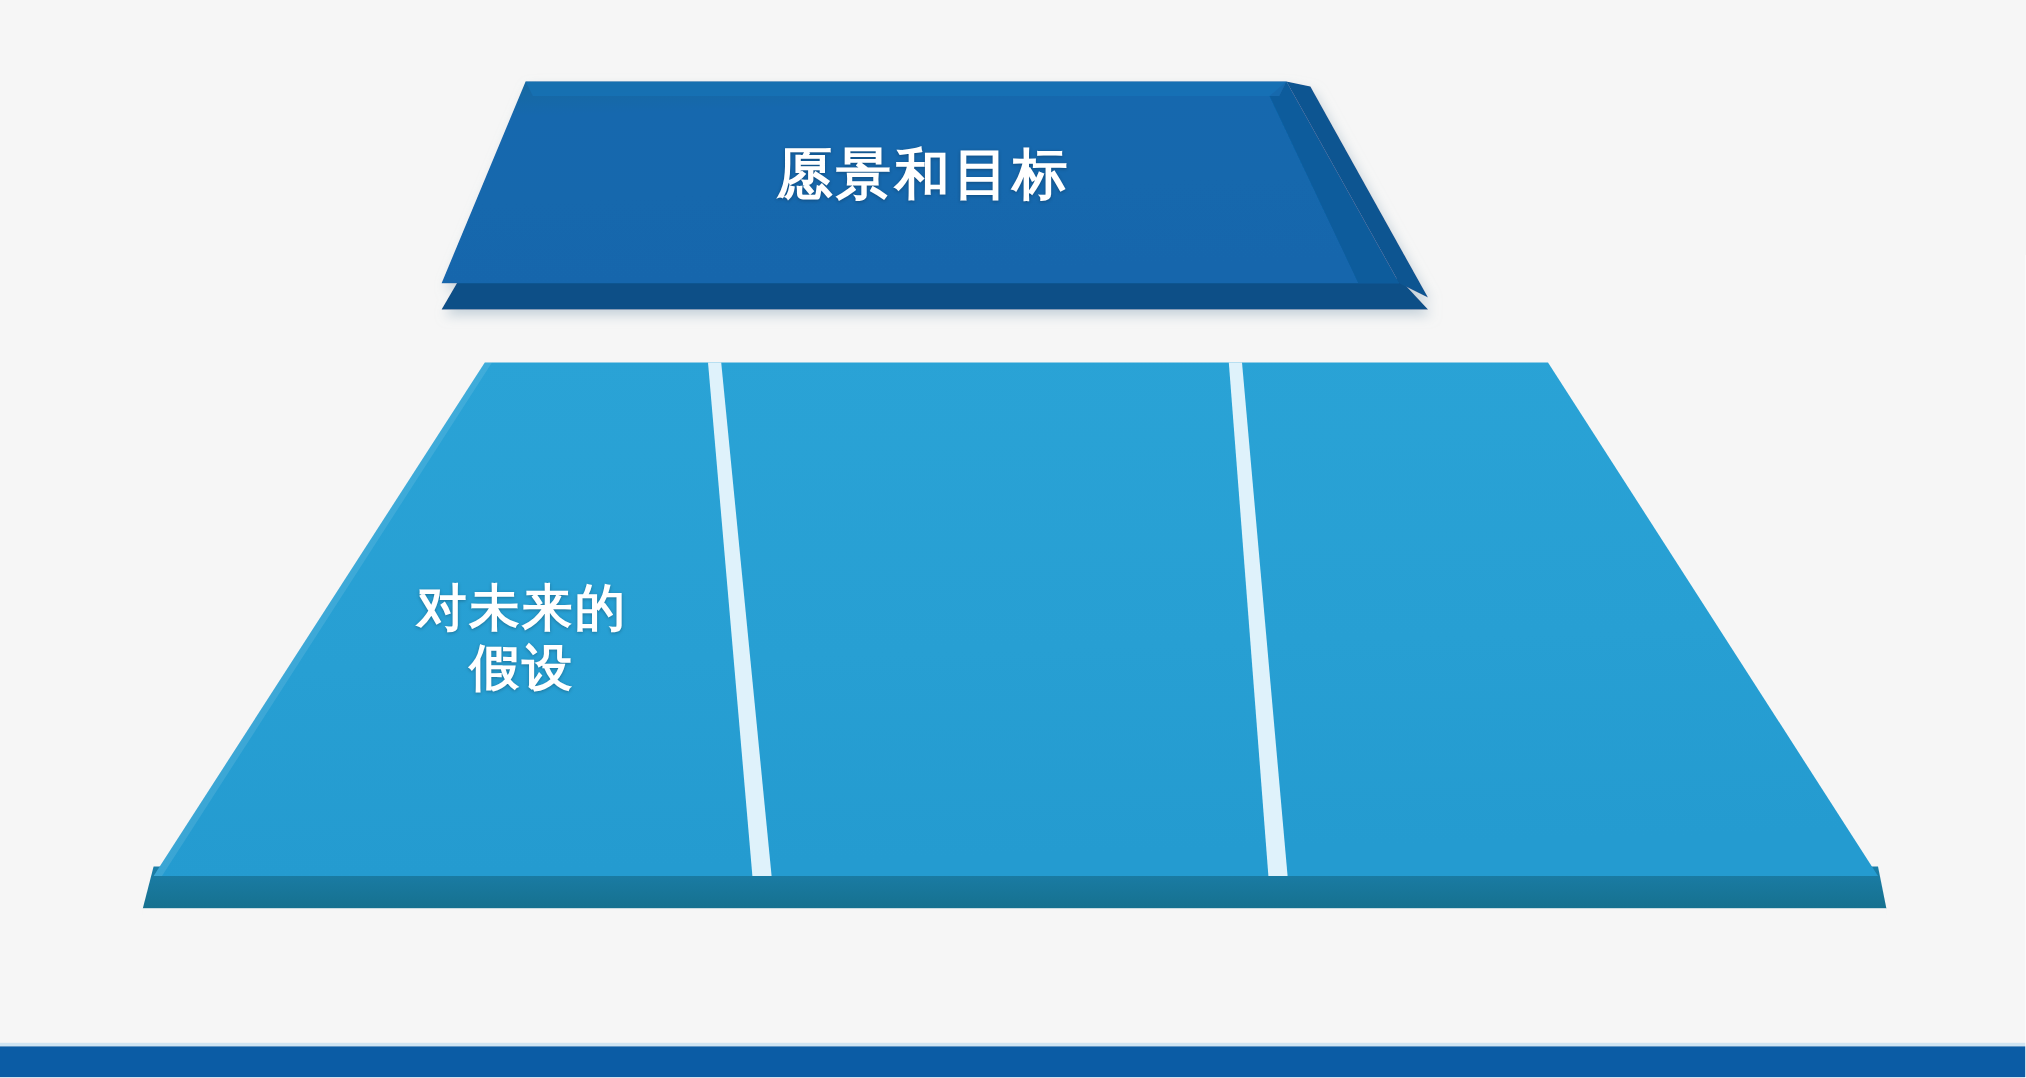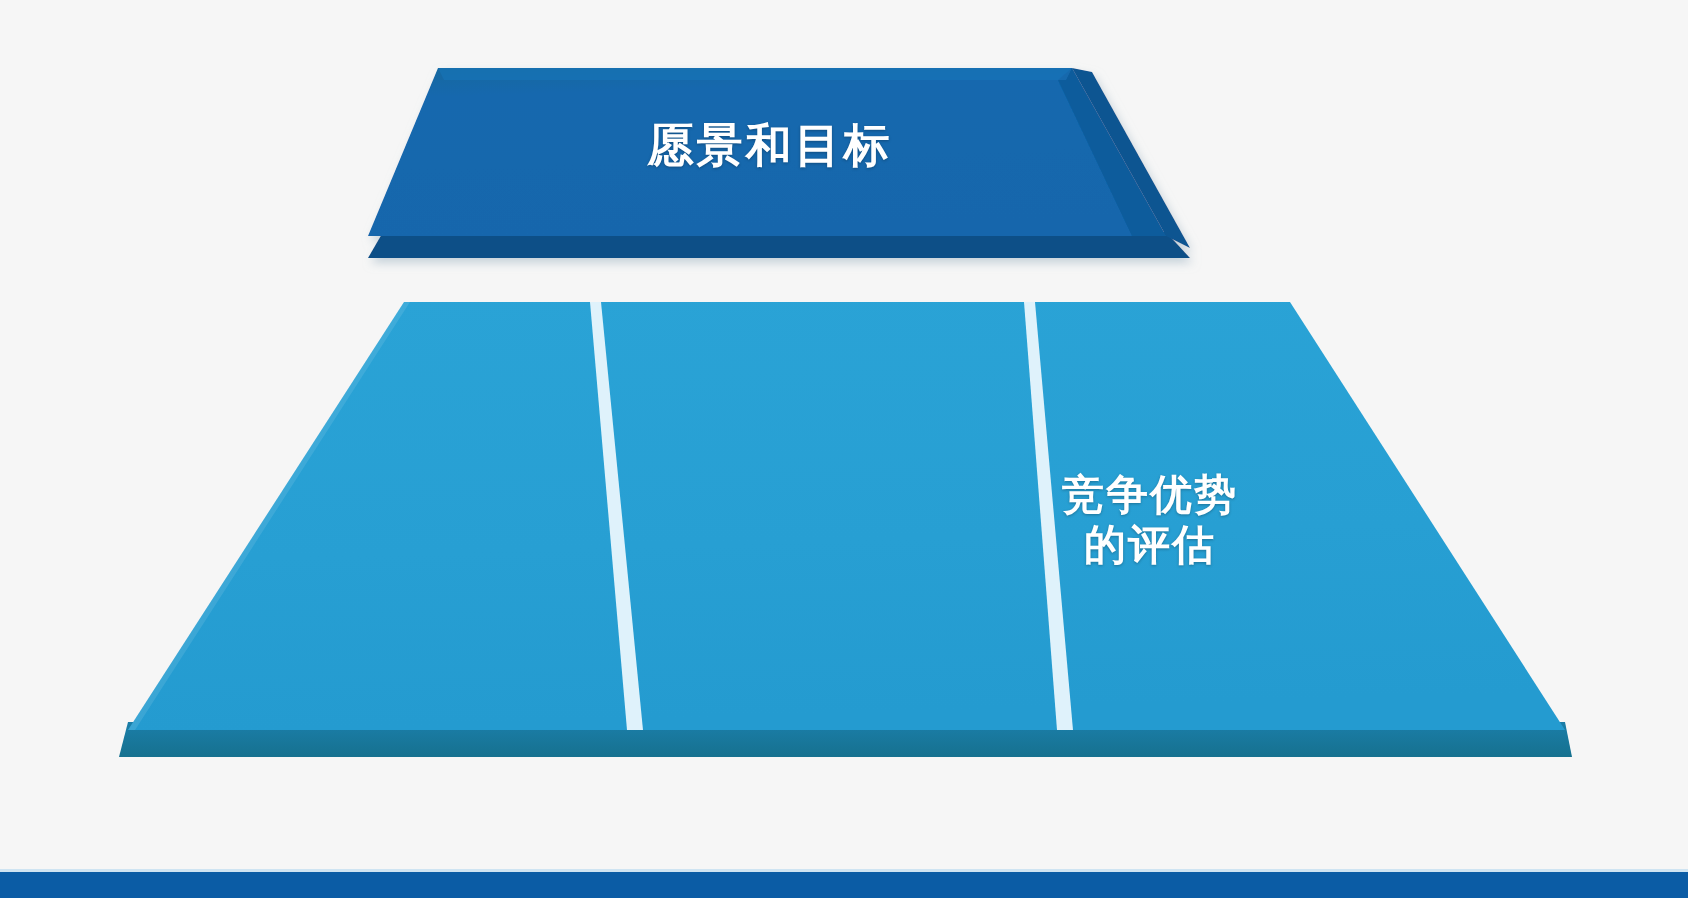--- a/index.html
+++ b/index.html
@@ -131,21 +131,21 @@
       <polygon points="1024,302 1035,302 1073,730 1057,730" fill="#dff2fb"></polygon>
 
       <polygon points="404,302 410,302 135,730 128,730" fill="#ffffff" opacity="0.10"></polygon>
     </g>
 
     <rect x="119" y="757" width="1453" height="6" fill="#f6f6f6"></rect>
   </svg>
 
   <div class="label top-label">愿景和目标</div>
 
+  <div class="label col-label col-label-0">对未来的
+假设</div>
 
 
-  <div class="label col-label col-label-2">竞争优势
-的评估</div>
 
   <div class="bottom-bar-hairline"></div>
   <div class="bottom-bar" style="background: rgb(11, 92, 165);"></div>
 
 </div>
 
 </body></html>

